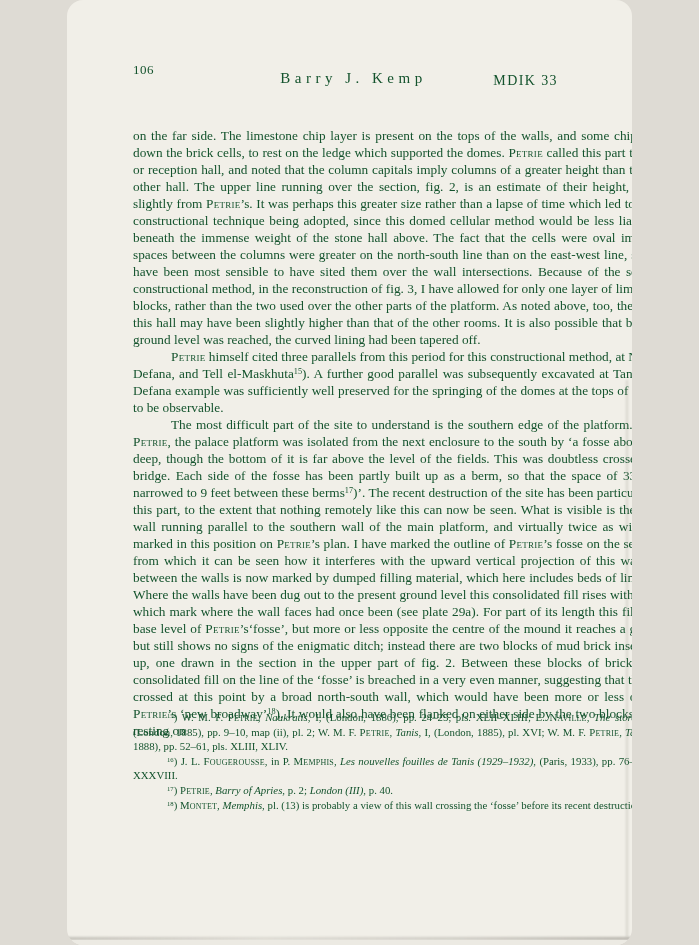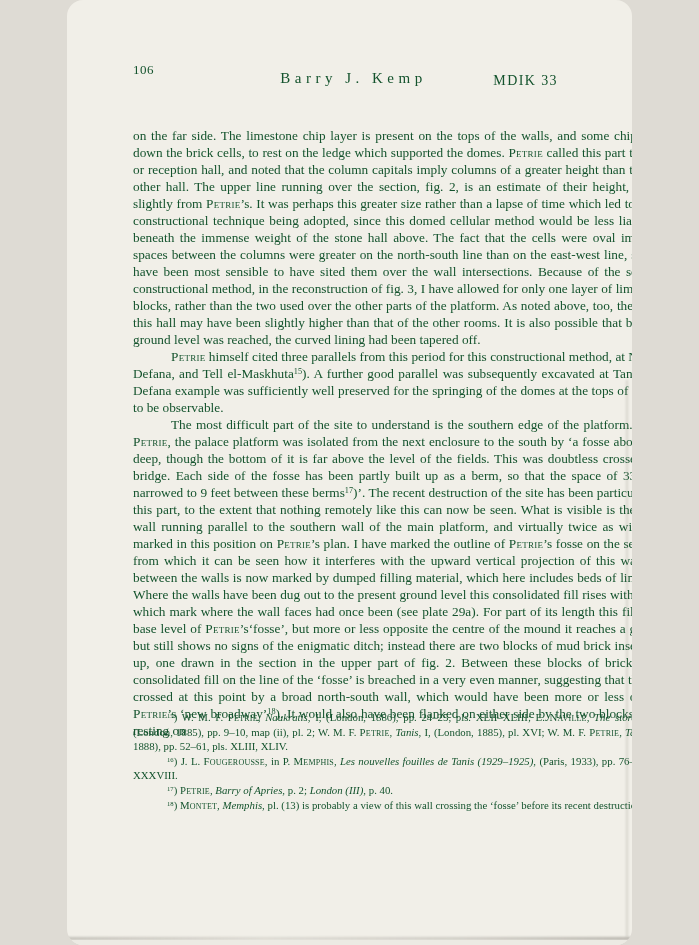--- a/index.html
+++ b/index.html
@@ -90,21 +90,21 @@
   </header>
 
   <main class="body-text" id="body-text">
       <p>on the far side. The limestone chip layer is present on the tops of the walls, and some chips have fallen down the brick cells, to rest on the ledge which supported the domes. <span class="sc">Petrie</span> called this part the ‘mandara’, or reception hall, and noted that the column capitals imply columns of a greater height than those from the other hall. The upper line running over the section, fig. 2, is an estimate of their height, which differs slightly from <span class="sc">Petrie</span>’s. It was perhaps this greater size rather than a lapse of time which led to this different constructional technique being adopted, since this domed cellular method would be less liable to settling beneath the immense weight of the stone hall above. The fact that the cells were oval implies that the spaces between the columns were greater on the north-south line than on the east-west line, since it would have been most sensible to have sited them over the wall intersections. Because of the solidity of this constructional method, in the reconstruction of fig. 3, I have allowed for only one layer of limestone paving blocks, rather than the two used over the other parts of the platform. As noted above, too, the floor level of this hall may have been slightly higher than that of the other rooms. It is also possible that by the time the ground level was reached, the curved lining had been tapered off.</p>
       <p class="indent"><span class="sc">Petrie</span> himself cited three parallels from this period for this constructional method, at Naukratis, Tell Defana, and Tell el-Maskhuta<sup class="fnref">15</sup>). A further good parallel was subsequently excavated at Tanis<sup class="fnref">16</sup>). The Tell Defana example was sufficiently well preserved for the springing of the domes at the tops of the brick cells to be observable.</p>
       <p class="indent">The most difficult part of the site to understand is the southern edge of the platform. According to <span class="sc">Petrie</span>, the palace platform was isolated from the next enclosure to the south by ‘a fosse about twenty feet deep, though the bottom of it is far above the level of the fields. This was doubtless crossed by a draw-bridge. Each side of the fosse has been partly built up as a berm, so that the space of 33 feet wide is narrowed to 9 feet between these berms<sup class="fnref">17</sup>)’. The recent destruction of the site has been particularly heavy in this part, to the extent that nothing remotely like this can now be seen. What is visible is the remains of a wall running parallel to the southern wall of the main platform, and virtually twice as wide as the one marked in this position on <span class="sc">Petrie</span>’s plan. I have marked the outline of <span class="sc">Petrie</span>’s fosse on the section in fig. 2 from which it can be seen how it interferes with the upward vertical projection of this wall. The space between the walls is now marked by dumped filling material, which here includes beds of limestone chips. Where the walls have been dug out to the present ground level this consolidated fill rises with vertical sides which mark where the wall faces had once been (see plate 29a). For part of its length this fill is below the base level of <span class="sc">Petrie</span>’s‘fosse’, but more or less opposite the centre of the mound it reaches a greater height, but still shows no signs of the enigmatic ditch; instead there are two blocks of mud brick inserted half way up, one drawn in the section in the upper part of fig. 2. Between these blocks of brick, the bank of consolidated fill on the line of the ‘fosse’ is breached in a very even manner, suggesting that the ‘fosse’ was crossed at this point by a broad north-south wall, which would have been more or less on the line of <span class="sc">Petrie</span>’s ‘new broadway’<sup class="fnref">18</sup>). It would also have been flanked on either side by the two blocks of brickwork resting on</p>
     </main>
 
   <section class="footnotes" id="footnote-list">
       <p><sup class="fnref">15</sup>) W. M. F. <span class="sc">Petrie</span>, <span class="it">Naukratis</span>, I, (London, 1886), pp. 24–25, pls. XLII–XLIII; E. <span class="sc">Naville</span>, <span class="it">The store-city of Pithom</span>, (London, 1885), pp. 9–10, map (ii), pl. 2; W. M. F. <span class="sc">Petrie</span>, <span class="it">Tanis</span>, I, (London, 1885), pl. XVI; W. M. F. <span class="sc">Petrie</span>, <span class="it">Tanis</span>, II, (London, 1888), pp. 52–61, pls. XLIII, XLIV.</p>
-      <p><sup class="fnref">16</sup>) J. L. <span class="sc">Fougerousse</span>, in P. <span class="sc">Memphis</span>, <span class="it">Les nouvelles fouilles de Tanis (1929–1925)</span>, (Paris, 1933), pp. 76–88, pls. XXXV–XXXVIII.</p>
+      <p><sup class="fnref">16</sup>) J. L. <span class="sc">Fougerousse</span>, in P. <span class="sc">Memphis</span>, <span class="it">Les nouvelles fouilles de Tanis (1929–1932)</span>, (Paris, 1933), pp. 76–88, pls. XXXV–XXXVIII.</p>
       <p><sup class="fnref">17</sup>) <span class="sc">Petrie</span>, <span class="it">Barry of Apries</span>, p. 2; <span class="it">London (III)</span>, p. 40.</p>
       <p><sup class="fnref">18</sup>) <span class="sc">Montet</span>, <span class="it">Memphis</span>, pl. (13) is probably a view of this wall crossing the ‘fosse’ before its recent destruction.</p>
     </section>
 
   <div class="edge-right"></div>
   <div class="edge-bottom"></div>
   <div class="edge-bottom-strip"></div>
 </div>
 
 </body></html>

